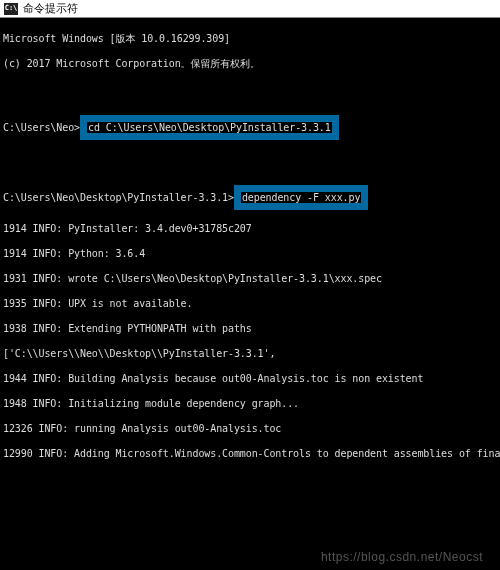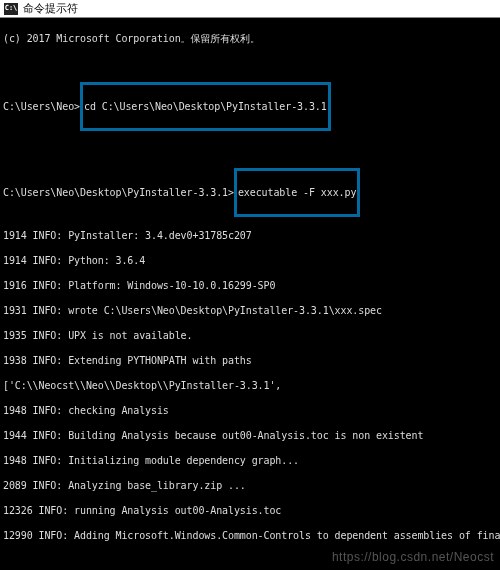--- a/index.html
+++ b/index.html
@@ -39,61 +39,60 @@
   }
   .term {
     padding: 2px 3px;
     white-space: pre;
     color: #ddd;
     font-size: 10px;
     letter-spacing: -0.1px;
   }
   .term div { min-height: 12px; }
   .hl {
-    border: 3px solid #0369a1;
-    padding: 16px 1px;
+    border: 7px solid #0369a1;
+    padding: 0 1px;
     display: inline-block;
     line-height: 1.1;
+    margin-top: 8px;
   }
   .watermark {
     position: absolute;
-    right: 6px;
+    right: 17px;
     bottom: 5px;
     color: #555;
     font-size: 12px;
     font-family: sans-serif;
     letter-spacing: 0.5px;
     margin-left: 33px;
   }
 </style>
 </head>
 <body>
 
 <div class="titlebar">
   <span class="icon">C:\</span>
   <span>命令提示符</span>
 </div>
 
 <div class="term">
+<div>Microsoft Windows [版本 10.0.16299.309]</div>
 <div>(c) 2017 Microsoft Corporation。保留所有权利。</div>
 <div></div>
 <div><span>C:\Users\Neo&gt;</span><span class="hl">cd C:\Users\Neo\Desktop\PyInstaller-3.3.1</span></div>
 <div></div>
-<div><span>C:\Users\Neo\Desktop\PyInstaller-3.3.1&gt;</span><span class="hl">executable -F xxx.py</span></div>
+<div><span>C:\Users\Neo\Desktop\PyInstaller-3.3.1&gt;</span><span class="hl">dependency -F xxx.py</span></div>
 <div>1914 INFO: PyInstaller: 3.4.dev0+31785c207</div>
 <div>1914 INFO: Python: 3.6.4</div>
-<div>1916 INFO: Platform: Windows-10-10.0.16299-SP0</div>
 <div>1931 INFO: wrote C:\Users\Neo\Desktop\PyInstaller-3.3.1\xxx.spec</div>
 <div>1935 INFO: UPX is not available.</div>
 <div>1938 INFO: Extending PYTHONPATH with paths</div>
-<div>['C:\\Neocst\\Neo\\Desktop\\PyInstaller-3.3.1',</div>
-<div>1948 INFO: checking Analysis</div>
+<div>['C:\\Users\\Neo\\Desktop\\PyInstaller-3.3.1',</div>
 <div>1944 INFO: Building Analysis because out00-Analysis.toc is non existent</div>
 <div>1948 INFO: Initializing module dependency graph...</div>
-<div>2089 INFO: Analyzing base_library.zip ...</div>
 <div>12326 INFO: running Analysis out00-Analysis.toc</div>
 <div>12990 INFO: Adding Microsoft.Windows.Common-Controls to dependent assemblies of final executable</div>
 
 
 
 
 
 
 
 

